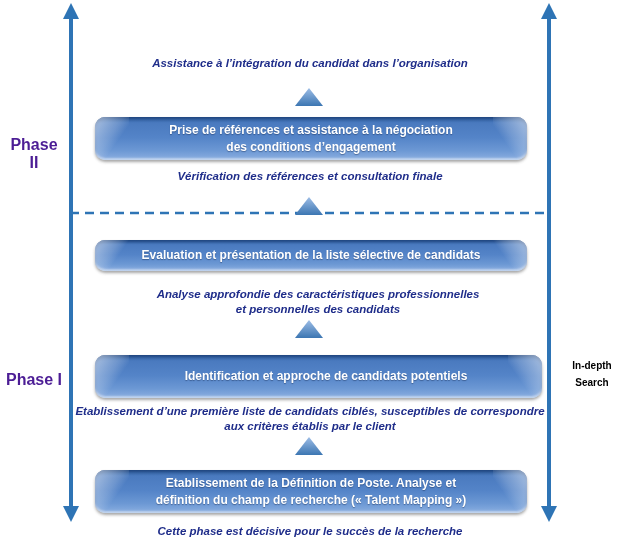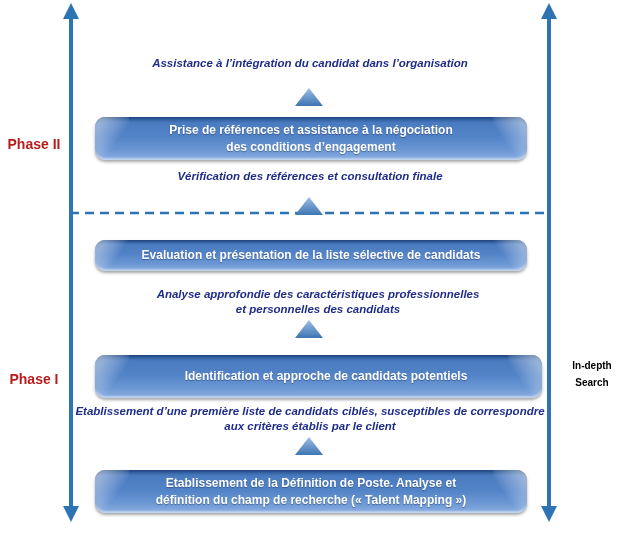--- a/index.html
+++ b/index.html
@@ -79,22 +79,22 @@
   .c1 { top: 56px; }
   .c2 { top: 169px; }
   .c3 { top: 287px; margin-left: 8px; }
   .c4 { top: 404px; }
   .c5 { top: 524px; }
   .phase-label {
     position: absolute;
     left: 4px;
     width: 60px;
     text-align: center;
-    color: #b91c1c;
-    font-size: 14px;
+    color: #4c1d95;
+    font-size: 16px;
     font-weight: bold;
     z-index: 1;
   }
   .phase2 { top: 136px; }
   .phase1 { top: 371px; }
   .right-label {
     position: absolute;
     left: 558px;
     top: 357px;
     width: 68px;
@@ -157,19 +157,20 @@
   <div class="stepbox s4">
     <span>Identification et approche de candidats potentiels</span>
   </div>
   <div class="caption c4">Etablissement d’une première liste de candidats ciblés, susceptibles de correspondre
 aux critères établis par le client</div>
 
   <div class="stepbox s5">
     <span>Etablissement de la Définition de Poste. Analyse et
 définition du champ de recherche (« Talent Mapping »)</span>
   </div>
+  <div class="caption c5">Cette phase est décisive pour le succès de la recherche</div>
 
   <div class="phase-label phase2">Phase II</div>
   <div class="phase-label phase1">Phase I</div>
   <div class="right-label">In-depth
 Search</div>
 
 </div>
 
 </body></html>

